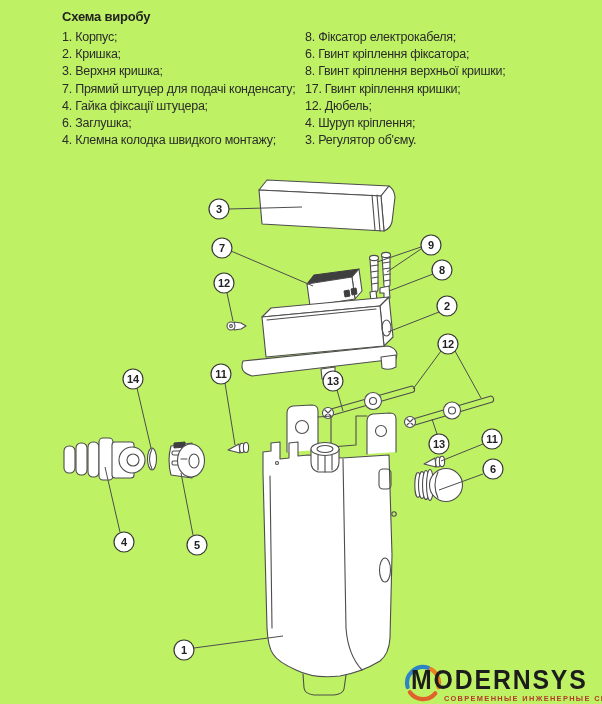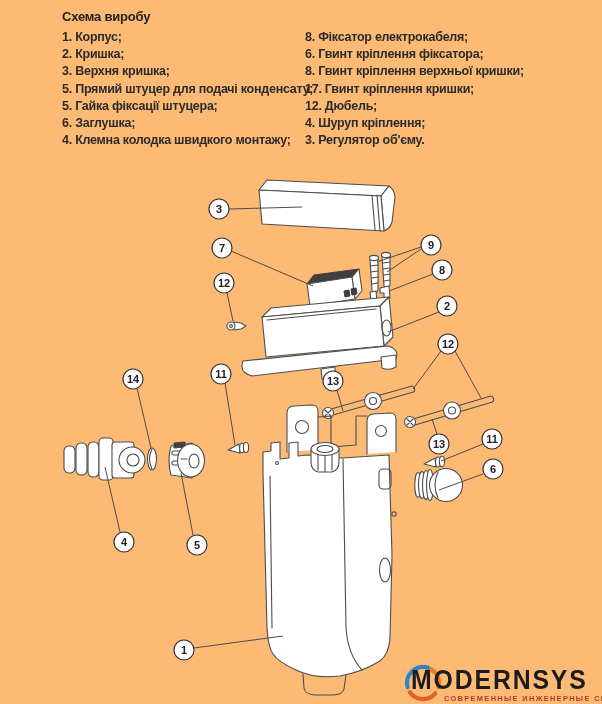--- a/index.html
+++ b/index.html
@@ -1,20 +1,20 @@
 <!DOCTYPE html>
 <html><head>
 <meta charset="utf-8">
 <style>
   html,body{margin:0;padding:0;background:#fff;}
-  .page{position:relative;width:602px;height:704px;background:#fdba74;overflow:hidden;
+  .page{position:relative;width:602px;height:704px;background:#bef264;overflow:hidden;
         font-family:"Liberation Sans",sans-serif;}
   .title{position:absolute;left:62px;top:9px;font-size:13px;font-weight:700;color:#222;
          letter-spacing:-.2px;white-space:nowrap;}
-  .col{position:absolute;top:29px;font-size:12.5px;font-weight:700;color:#2b2b2b;
+  .col{position:absolute;top:29px;font-size:12.5px;font-weight:400;color:#2b2b2b;
        letter-spacing:-.25px;}
   .col .pi{height:17.2px;line-height:17.2px;white-space:nowrap;}
   .col-left{left:62px;}
   .col-right{left:305px;}
   .diagram{position:absolute;left:0;top:0;}
   .diagram .ln{stroke:#4d4d4d;stroke-width:1.1;fill:none;stroke-linejoin:round;stroke-linecap:round;}
   .diagram .fw{fill:#ffffff;}
   .diagram .dk{fill:#3f3f3f;stroke:#3f3f3f;}
   .diagram .lead{stroke:#4d4d4d;stroke-width:1;}
   .diagram .cc{fill:#fff;stroke:#383838;stroke-width:1.2;}
@@ -30,22 +30,22 @@
 <body>
 
 <div class="page">
 
   <div class="title">Схема виробу</div>
 
   <div class="col col-left">
     <div class="pi">1. Корпус;</div>
     <div class="pi">2. Кришка;</div>
     <div class="pi">3. Верхня кришка;</div>
-    <div class="pi">5. Прямий штуцер для подачі конденсату;</div>
-    <div class="pi">5. Гайка фіксації штуцера;</div>
+    <div class="pi">7. Прямий штуцер для подачі конденсату;</div>
+    <div class="pi">4. Гайка фіксації штуцера;</div>
     <div class="pi">6. Заглушка;</div>
     <div class="pi">4. Клемна колодка швидкого монтажу;</div>
   </div>
 
   <div class="col col-right">
     <div class="pi">8. Фіксатор електрокабеля;</div>
     <div class="pi">6. Гвинт кріплення фіксатора;</div>
     <div class="pi">8. Гвинт кріплення верхньої кришки;</div>
     <div class="pi">17. Гвинт кріплення кришки;</div>
     <div class="pi">12. Дюбель;</div>

